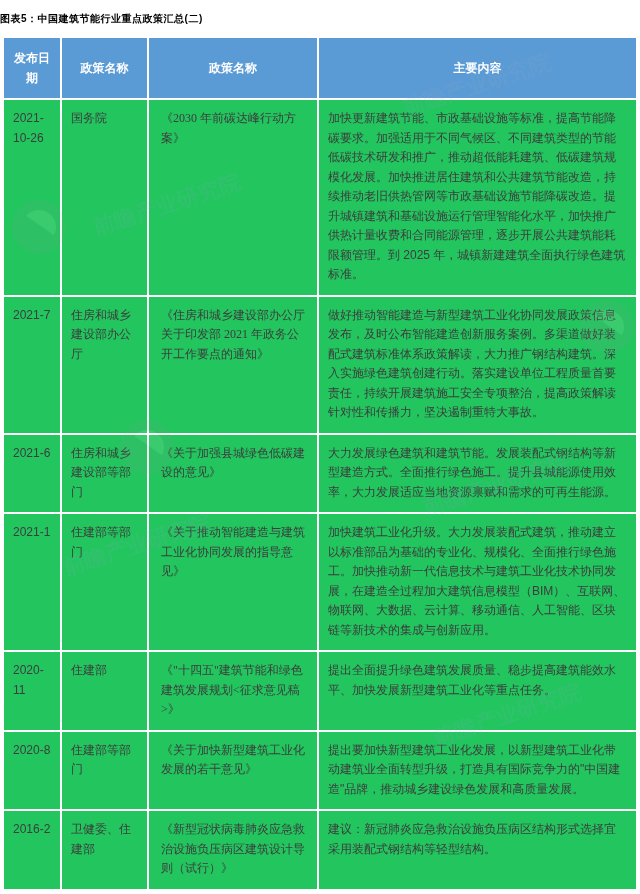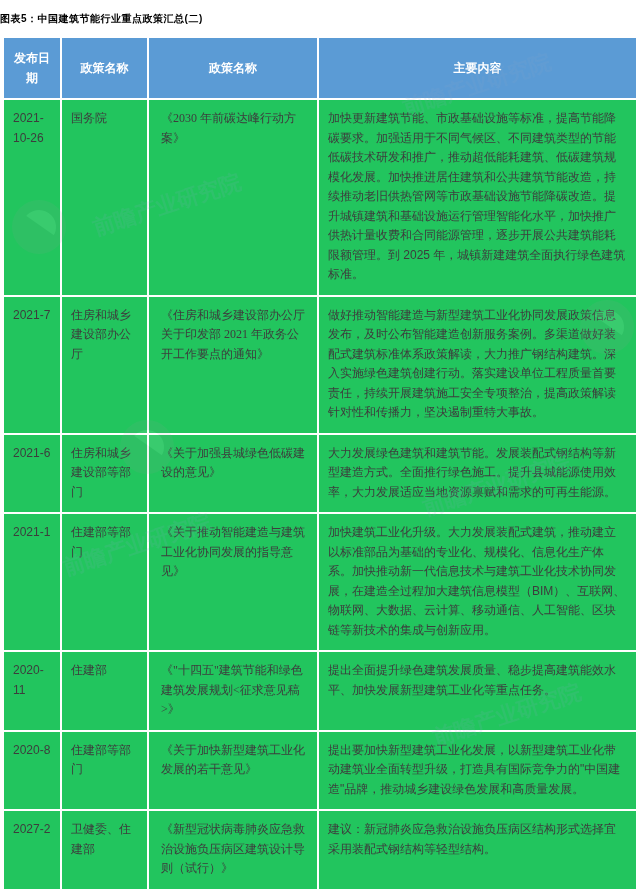--- a/index.html
+++ b/index.html
@@ -127,37 +127,37 @@
     <div class="td c-date">2021-6</div>
     <div class="td c-dept">住房和城乡建设部等部门</div>
     <div class="td c-policy">《关于加强县城绿色低碳建设的意见》</div>
     <div class="td c-content">大力发展绿色建筑和建筑节能。发展装配式钢结构等新型建造方式。全面推行绿色施工。提升县城能源使用效率，大力发展适应当地资源禀赋和需求的可再生能源。</div>
   </div>
 
   <div class="tr">
     <div class="td c-date">2021-1</div>
     <div class="td c-dept">住建部等部门</div>
     <div class="td c-policy">《关于推动智能建造与建筑工业化协同发展的指导意见》</div>
-    <div class="td c-content">加快建筑工业化升级。大力发展装配式建筑，推动建立以标准部品为基础的专业化、规模化、信息化生产体系。加快推动新一代信息技术与建筑工业化技术协同发展，在建造全过程加大建筑信息模型（BIM）、互联网、物联网、大数据、云计算、移动通信、人工智能、区块链等新技术的集成与创新应用。</div>
+    <div class="td c-content">加快建筑工业化升级。大力发展装配式建筑，推动建立以标准部品为基础的专业化、规模化、全面推行绿色施工。加快推动新一代信息技术与建筑工业化技术协同发展，在建造全过程加大建筑信息模型（BIM）、互联网、物联网、大数据、云计算、移动通信、人工智能、区块链等新技术的集成与创新应用。</div>
   </div>
 
   <div class="tr">
     <div class="td c-date">2020-11</div>
     <div class="td c-dept">住建部</div>
     <div class="td c-policy">《"十四五"建筑节能和绿色建筑发展规划&lt;征求意见稿&gt;》</div>
     <div class="td c-content">提出全面提升绿色建筑发展质量、稳步提高建筑能效水平、加快发展新型建筑工业化等重点任务。</div>
   </div>
 
   <div class="tr">
     <div class="td c-date">2020-8</div>
     <div class="td c-dept">住建部等部门</div>
     <div class="td c-policy">《关于加快新型建筑工业化发展的若干意见》</div>
     <div class="td c-content">提出要加快新型建筑工业化发展，以新型建筑工业化带动建筑业全面转型升级，打造具有国际竞争力的"中国建造"品牌，推动城乡建设绿色发展和高质量发展。</div>
   </div>
 
   <div class="tr">
-    <div class="td c-date">2027-2</div>
+    <div class="td c-date">2016-2</div>
     <div class="td c-dept">卫健委、住建部</div>
     <div class="td c-policy">《新型冠状病毒肺炎应急救治设施负压病区建筑设计导则（试行）》</div>
     <div class="td c-content">建议：新冠肺炎应急救治设施负压病区结构形式选择宜采用装配式钢结构等轻型结构。</div>
   </div>
 
 </div>
 
 </body></html>

